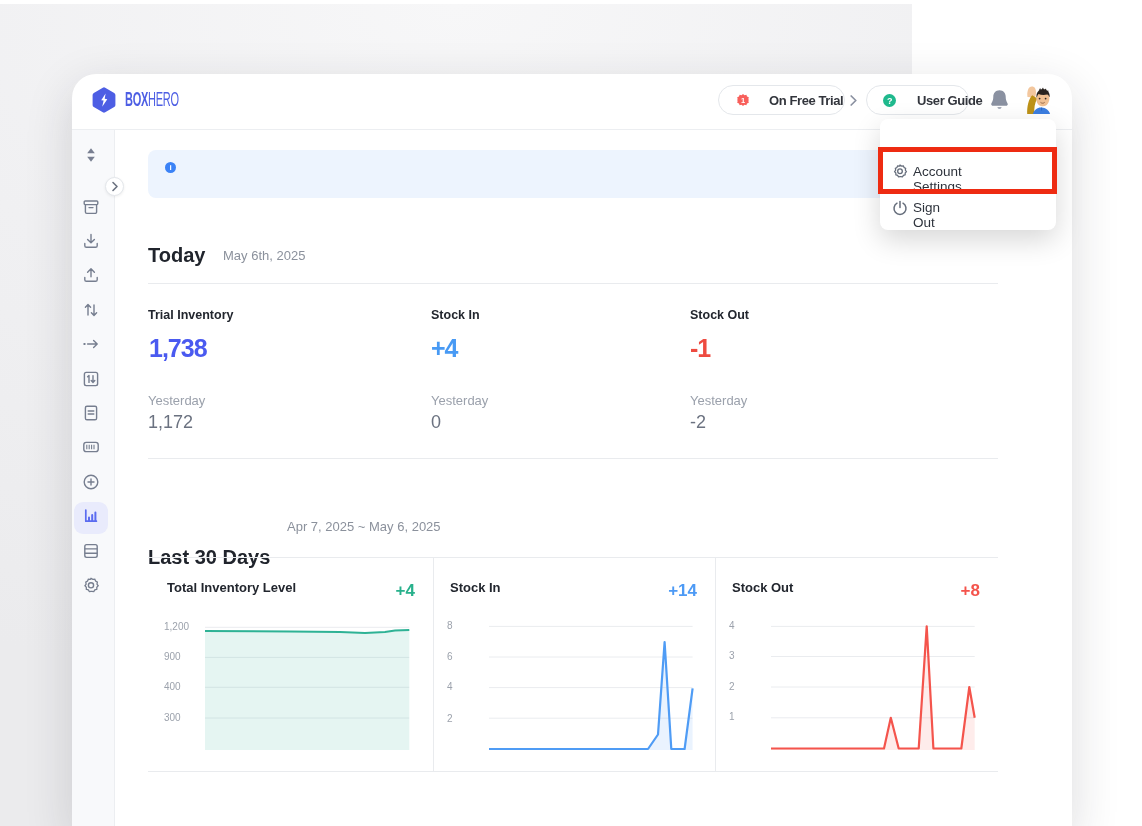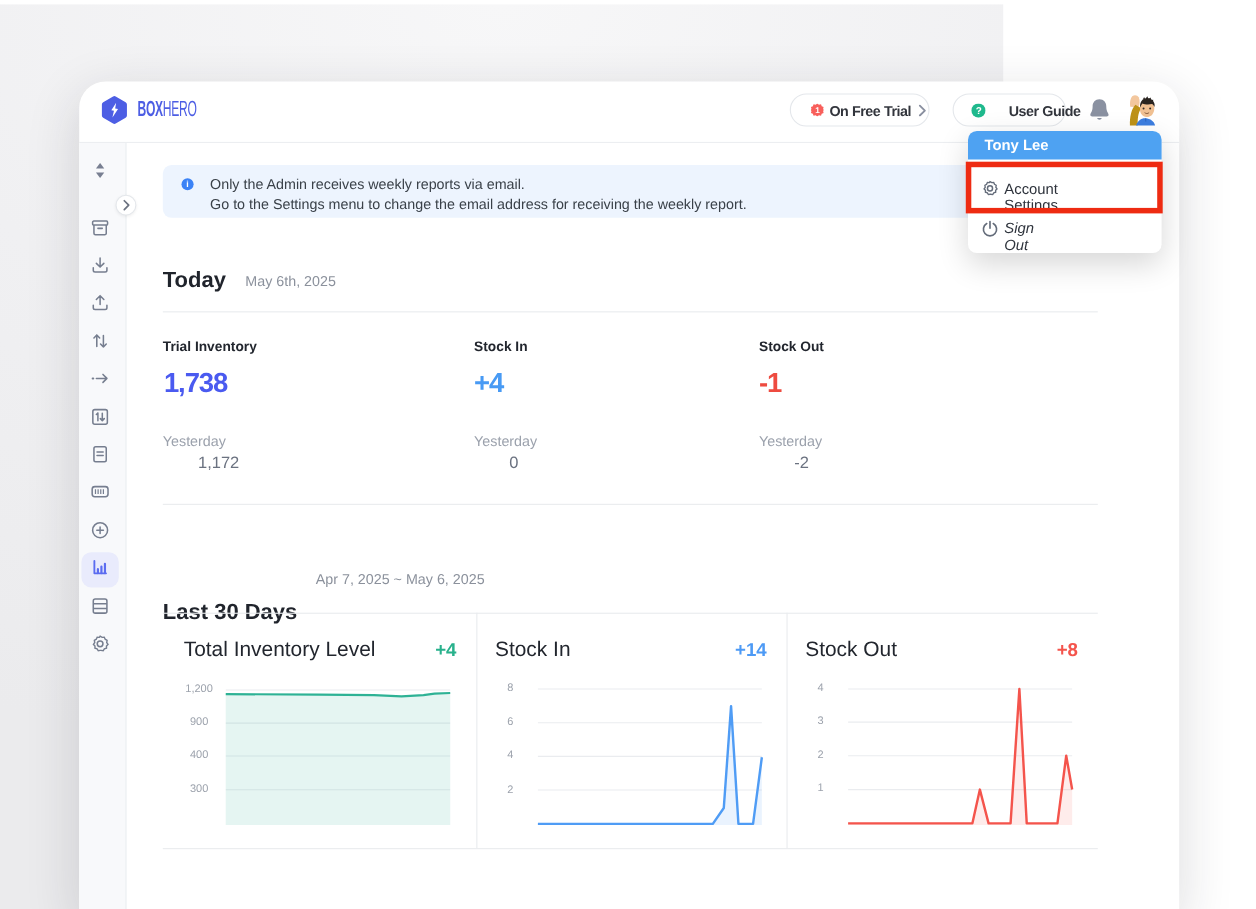--- a/index.html
+++ b/index.html
@@ -29,26 +29,26 @@
 #bannertext { left:191px; top:155px; font-size:13px; line-height:17.5px; color:#3A4149; }
 #infoicon { left:165px; top:158px; width:11px; height:11px; background:#3B82F6; border-radius:50%;
   color:#fff; font-size:8px; font-weight:700; text-align:center; line-height:11px; font-style:normal; }
 
 .h1 { position:absolute; font-size:20px; font-weight:700; color:#20242C; }
 .datelabel { position:absolute; font-size:13px; color:#8B919C; }
 .hr { position:absolute; left:148px; width:850px; height:1px; background:#E9EBEE; }
 .statlabel { position:absolute; font-size:12.5px; font-weight:700; color:#22262E; }
 .statval { position:absolute; font-size:25px; font-weight:700; letter-spacing:-1px; line-height:25px; }
 .ylabel { position:absolute; font-size:13px; color:#9BA1AC; }
-.yval { position:absolute; font-size:15px; color:#6B7280;margin-left:32px; }
-
-.cht { position:absolute; font-size:19px; font-weight:400; color:#22262E; }
+.yval { position:absolute; font-size:18px; color:#6B7280; }
+
+.cht { position:absolute; font-size:13px; font-weight:700; color:#22262E; }
 .delta { position:absolute; font-size:17px; font-weight:600; text-align:right; width:60px; }
 .vline { position:absolute; width:1px; background:#E9EBEE; top:553px; height:214px; }
-.axlabel { position:absolute; font-size:10px; color:#9CA2AC; width:34px; text-align:center; }
+.axlabel { position:absolute; font-size:10px; color:#9CA2AC; width:34px; text-align:left; }
 
 #dropdown { left:880px; top:115px; width:176px; height:111px; background:#fff; border-radius:8px;
   box-shadow:0 10px 28px rgba(0,0,0,.16); }
 #ddhead { left:880px; top:115px; width:176px; height:26px; background:#4EA2F2; border-radius:8px 8px 0 0;
   color:#fff; font-size:13.5px; font-weight:700; line-height:26px; padding-left:15px; }
 .dditem { position:absolute; left:913px; font-size:13.5px; color:#2E333C; }
 #redrect { left:878px; top:143px; width:179px; height:47px; border:5px solid #EE2B12; }
 </style>
 </head>
 <body>
@@ -120,21 +120,21 @@
   <svg class="abs" id="logo" width="24" height="26" viewBox="0 0 24 26">
     <path d="M10.8 0.7 a2.4 2.4 0 0 1 2.4 0 l9 5.2 a2.4 2.4 0 0 1 1.2 2.1 v10 a2.4 2.4 0 0 1 -1.2 2.1 l-9 5.2 a2.4 2.4 0 0 1 -2.4 0 l-9-5.2 A2.4 2.4 0 0 1 0.6 18 V8 a2.4 2.4 0 0 1 1.2 -2.1 Z" fill="#4D5EE4"></path>
     <path d="M13.6 6.5 L9.2 13.2 L11.6 13.6 L10.2 19.8 L15.3 12.2 L12.7 11.7 Z" fill="#fff"></path>
   </svg>
   <div class="abs" id="logotext"><b>BOX</b><span>HERO</span></div>
   <div class="pill" id="pill1">
     <svg width="12" height="12" viewBox="0 0 12 12" style="margin-left:18px;flex-shrink:0;">
       <path d="M6 0 L7.5 1.2 L9.4 0.8 L10 2.6 L11.8 3.3 L11.3 5.2 L12 6 L11.3 6.8 L11.8 8.7 L10 9.4 L9.4 11.2 L7.5 10.8 L6 12 L4.5 10.8 L2.6 11.2 L2 9.4 L0.2 8.7 L0.7 6.8 L0 6 L0.7 5.2 L0.2 3.3 L2 2.6 L2.6 0.8 L4.5 1.2 Z" fill="#F85F5B"></path>
       <text x="6" y="8.8" font-size="7.5" font-weight="700" fill="#fff" text-anchor="middle">1</text>
     </svg>
-    <span style="margin-left:5px;">On Free Trial</span>
+    <span style="margin-left:20px;">On Free Trial</span>
     <svg width="7" height="11" viewBox="0 0 7 11" style="margin-left:7px;flex-shrink:0;">
       <path d="M1.2 1 L5.8 5.5 L1.2 10" fill="none" stroke="#8A90A0" stroke-width="1.7" stroke-linecap="round" stroke-linejoin="round"></path>
     </svg>
   </div>
   <div class="pill" id="pill2">
     <svg width="13" height="13" viewBox="0 0 13 13" style="margin-left:16px;flex-shrink:0;">
       <circle cx="6.5" cy="6.5" r="6.5" fill="#1FB98D"></circle>
       <text x="6.5" y="9.6" font-size="9" font-weight="700" fill="#fff" text-anchor="middle">?</text>
     </svg>
     <span style="margin-left:21px;">User Guide</span>
@@ -153,21 +153,20 @@
       <circle cx="13.6" cy="13.6" r="0.9" fill="#332b26"></circle>
       <circle cx="19.6" cy="13.6" r="0.9" fill="#332b26"></circle>
       <path d="M14.8 17.6 C15.8 18.5 17.5 18.5 18.4 17.6" fill="none" stroke="#8c5f3f" stroke-width="0.9" stroke-linecap="round"></path>
       <path d="M6.8 29 C8.2 24.7 11.5 22.3 15.4 22.5 C19.9 22.8 23.1 25.3 24.1 29 Z" fill="#3C7EE0"></path>
       <path d="M15.6 22.5 L15.6 25.5" stroke="#2a62b8" stroke-width="0.8"></path>
     </g>
   </svg>
 
   <div class="abs" id="banner"></div>
   <i class="abs" id="infoicon">i</i>
-  <div class="abs" id="bannertext">Only the Admin receives weekly reports via email.<br>Go to the Settings menu to change the email address for receiving the weekly report.</div>
 
   <div class="h1" style="left:148px; top:240px;">Today</div>
   <div class="datelabel" style="left:223px; top:244px;">May 6th, 2025</div>
   <div class="hr" style="top:279px;"></div>
   <div class="statlabel" style="left:148px; top:304px;">Trial Inventory</div>
   <div class="statlabel" style="left:431px; top:304px;">Stock In</div>
   <div class="statlabel" style="left:690px; top:304px;">Stock Out</div>
   <div class="statval" style="left:149px; top:332px; color:#4A5AF0;">1,738</div>
   <div class="statval" style="left:431px; top:332px; color:#489AF4;">+4</div>
   <div class="statval" style="left:690px; top:332px; color:#EE4B40;">-1</div>
@@ -224,25 +223,24 @@
   <svg class="abs" style="left:770px; top:618px;" width="208" height="130" viewBox="0 0 208 130">
     <line x1="1" y1="4.4" x2="204.7" y2="4.4" stroke="#EAECEF" stroke-width="1"></line>
     <line x1="1" y1="34.5" x2="204.7" y2="34.5" stroke="#EAECEF" stroke-width="1"></line>
     <line x1="1" y1="65" x2="204.7" y2="65" stroke="#EAECEF" stroke-width="1"></line>
     <line x1="1" y1="95.8" x2="204.7" y2="95.8" stroke="#EAECEF" stroke-width="1"></line>
     <path d="M1,126.5 L114,126.5 L120.8,95.8 L128.7,126.5 L148.7,126.5 L156.7,4.4 L163.4,126.5 L191.3,126.5 L199.3,65 L204.7,95.8 L204.7,128 L1,128 Z" fill="rgba(244,84,76,0.11)"></path>
     <path d="M1,126.5 L114,126.5 L120.8,95.8 L128.7,126.5 L148.7,126.5 L156.7,4.4 L163.4,126.5 L191.3,126.5 L199.3,65 L204.7,95.8" fill="none" stroke="#F4544C" stroke-width="2.2" stroke-linejoin="round"></path>
   </svg>
 
   <div class="abs" id="dropdown"></div>
-  <div class="abs" id="ddhead">Tony Lee</div>
   <svg class="abs" style="left:892px; top:159px;" width="16" height="16" viewBox="0 0 18 18" fill="none" stroke="#646C7A" stroke-width="1.5">
     <path d="M9 2.2 L10.9 3.3 L13.1 3.1 L14 5.1 L15.9 6.2 L15.5 8.4 L16.8 10.2 L15.3 11.8 L15.3 14 L13.2 14.7 L12 16.6 L9.8 16.2 L9 16.2 L7.2 16.6 L6 14.7 L3.9 14 L3.9 11.8 L2.4 10.2 L3.7 8.4 L3.3 6.2 L5.2 5.1 L6.1 3.1 L8.3 3.3 Z" transform="scale(0.92) translate(0.8,0.4)"></path>
     <circle cx="9" cy="9.3" r="2.6"></circle>
   </svg>
   <div class="dditem" style="top:160px;">Account Settings</div>
   <svg class="abs" style="left:892px; top:196px;" width="16" height="16" viewBox="0 0 16 16" fill="none" stroke="#646C7A" stroke-width="1.5" stroke-linecap="round">
     <path d="M8 1.5 V7.5"></path>
     <path d="M5 3.2 a6 6 0 1 0 6 0"></path>
   </svg>
-  <div class="dditem" style="top:196px;font-style:italic;">Sign Out</div>
+  <div class="dditem" style="top:196px;">Sign Out</div>
   <div class="abs" id="redrect"></div>
 </div>
 
 </body></html>

